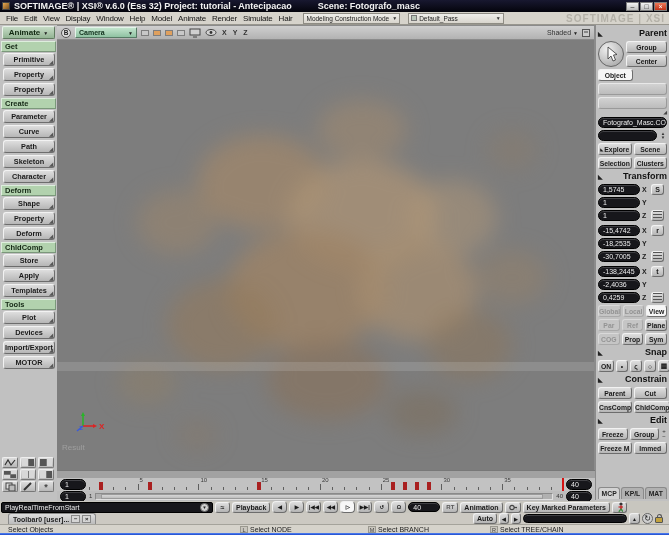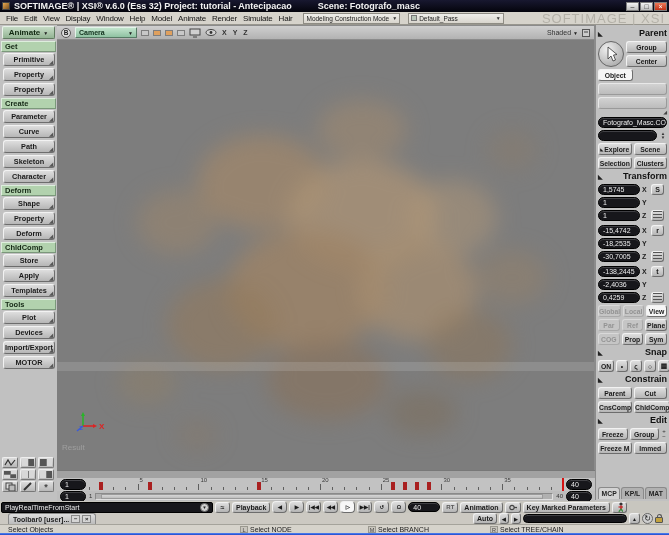--- a/index.html
+++ b/index.html
@@ -19,21 +19,21 @@
   .tb-btn.close{background:linear-gradient(#ef7a5a,#c03218);color:#fff;}
 
   
   #menubar{position:absolute;left:0;top:12px;width:669px;height:13px;background:#d6d3cb;
     border-bottom:1px solid #98968e;display:flex;align-items:center;padding-left:3px;font-size:8px;color:#141414;}
   .menu-item{padding:0 3px;letter-spacing:-0.2px;white-space:nowrap;}
   .mcombo{display:flex;align-items:center;height:11px;border:1px solid #8e8c84;background:linear-gradient(#efeeea,#d8d5cd);
     font-size:6.5px;color:#222;padding:0 2px;margin-left:8px;white-space:nowrap;}
   .mcombo .dd{font-size:5px;margin-left:3px;color:#333;}
   .mcombo .cicon{width:6px;height:6px;border:1px solid #777;background:#b9c6b9;margin-right:2px;flex:none;}
-  #watermark{margin-left:auto;margin-right:4px;font-size:13px;font-weight:normal;color:#b4b1a8;letter-spacing:1px;white-space:nowrap;}
+  #watermark{margin-left:auto;margin-right:4px;font-size:10px;font-weight:bold;color:#b4b1a8;letter-spacing:1px;white-space:nowrap;}
 
   
   #leftpanel{position:absolute;left:0;top:25px;width:57px;height:430px;background:#c1c1c1;padding:0 1px;}
   .lp-head{height:13px;margin:1px 1px 2px 1px;display:flex;align-items:center;justify-content:center;gap:3px;
     background:linear-gradient(#c6dcc6,#93b493);border:1px solid;border-color:#e8f2e8 #5f7a5f #5f7a5f #e8f2e8;
     border-radius:2px;font-size:8px;font-weight:bold;color:#102810;}
   .lp-hdr{height:11px;margin:2px 0 1px 0;display:flex;align-items:center;padding-left:3px;
     background:#b2d2ae;border:1px solid;border-color:#ddeedd #7b987b #7b987b #ddeedd;
     font-size:7.5px;font-weight:bold;color:#152815;}
   .lp-btn{height:13px;margin:1px 1px 2px 2px;position:relative;display:flex;align-items:center;justify-content:center;

